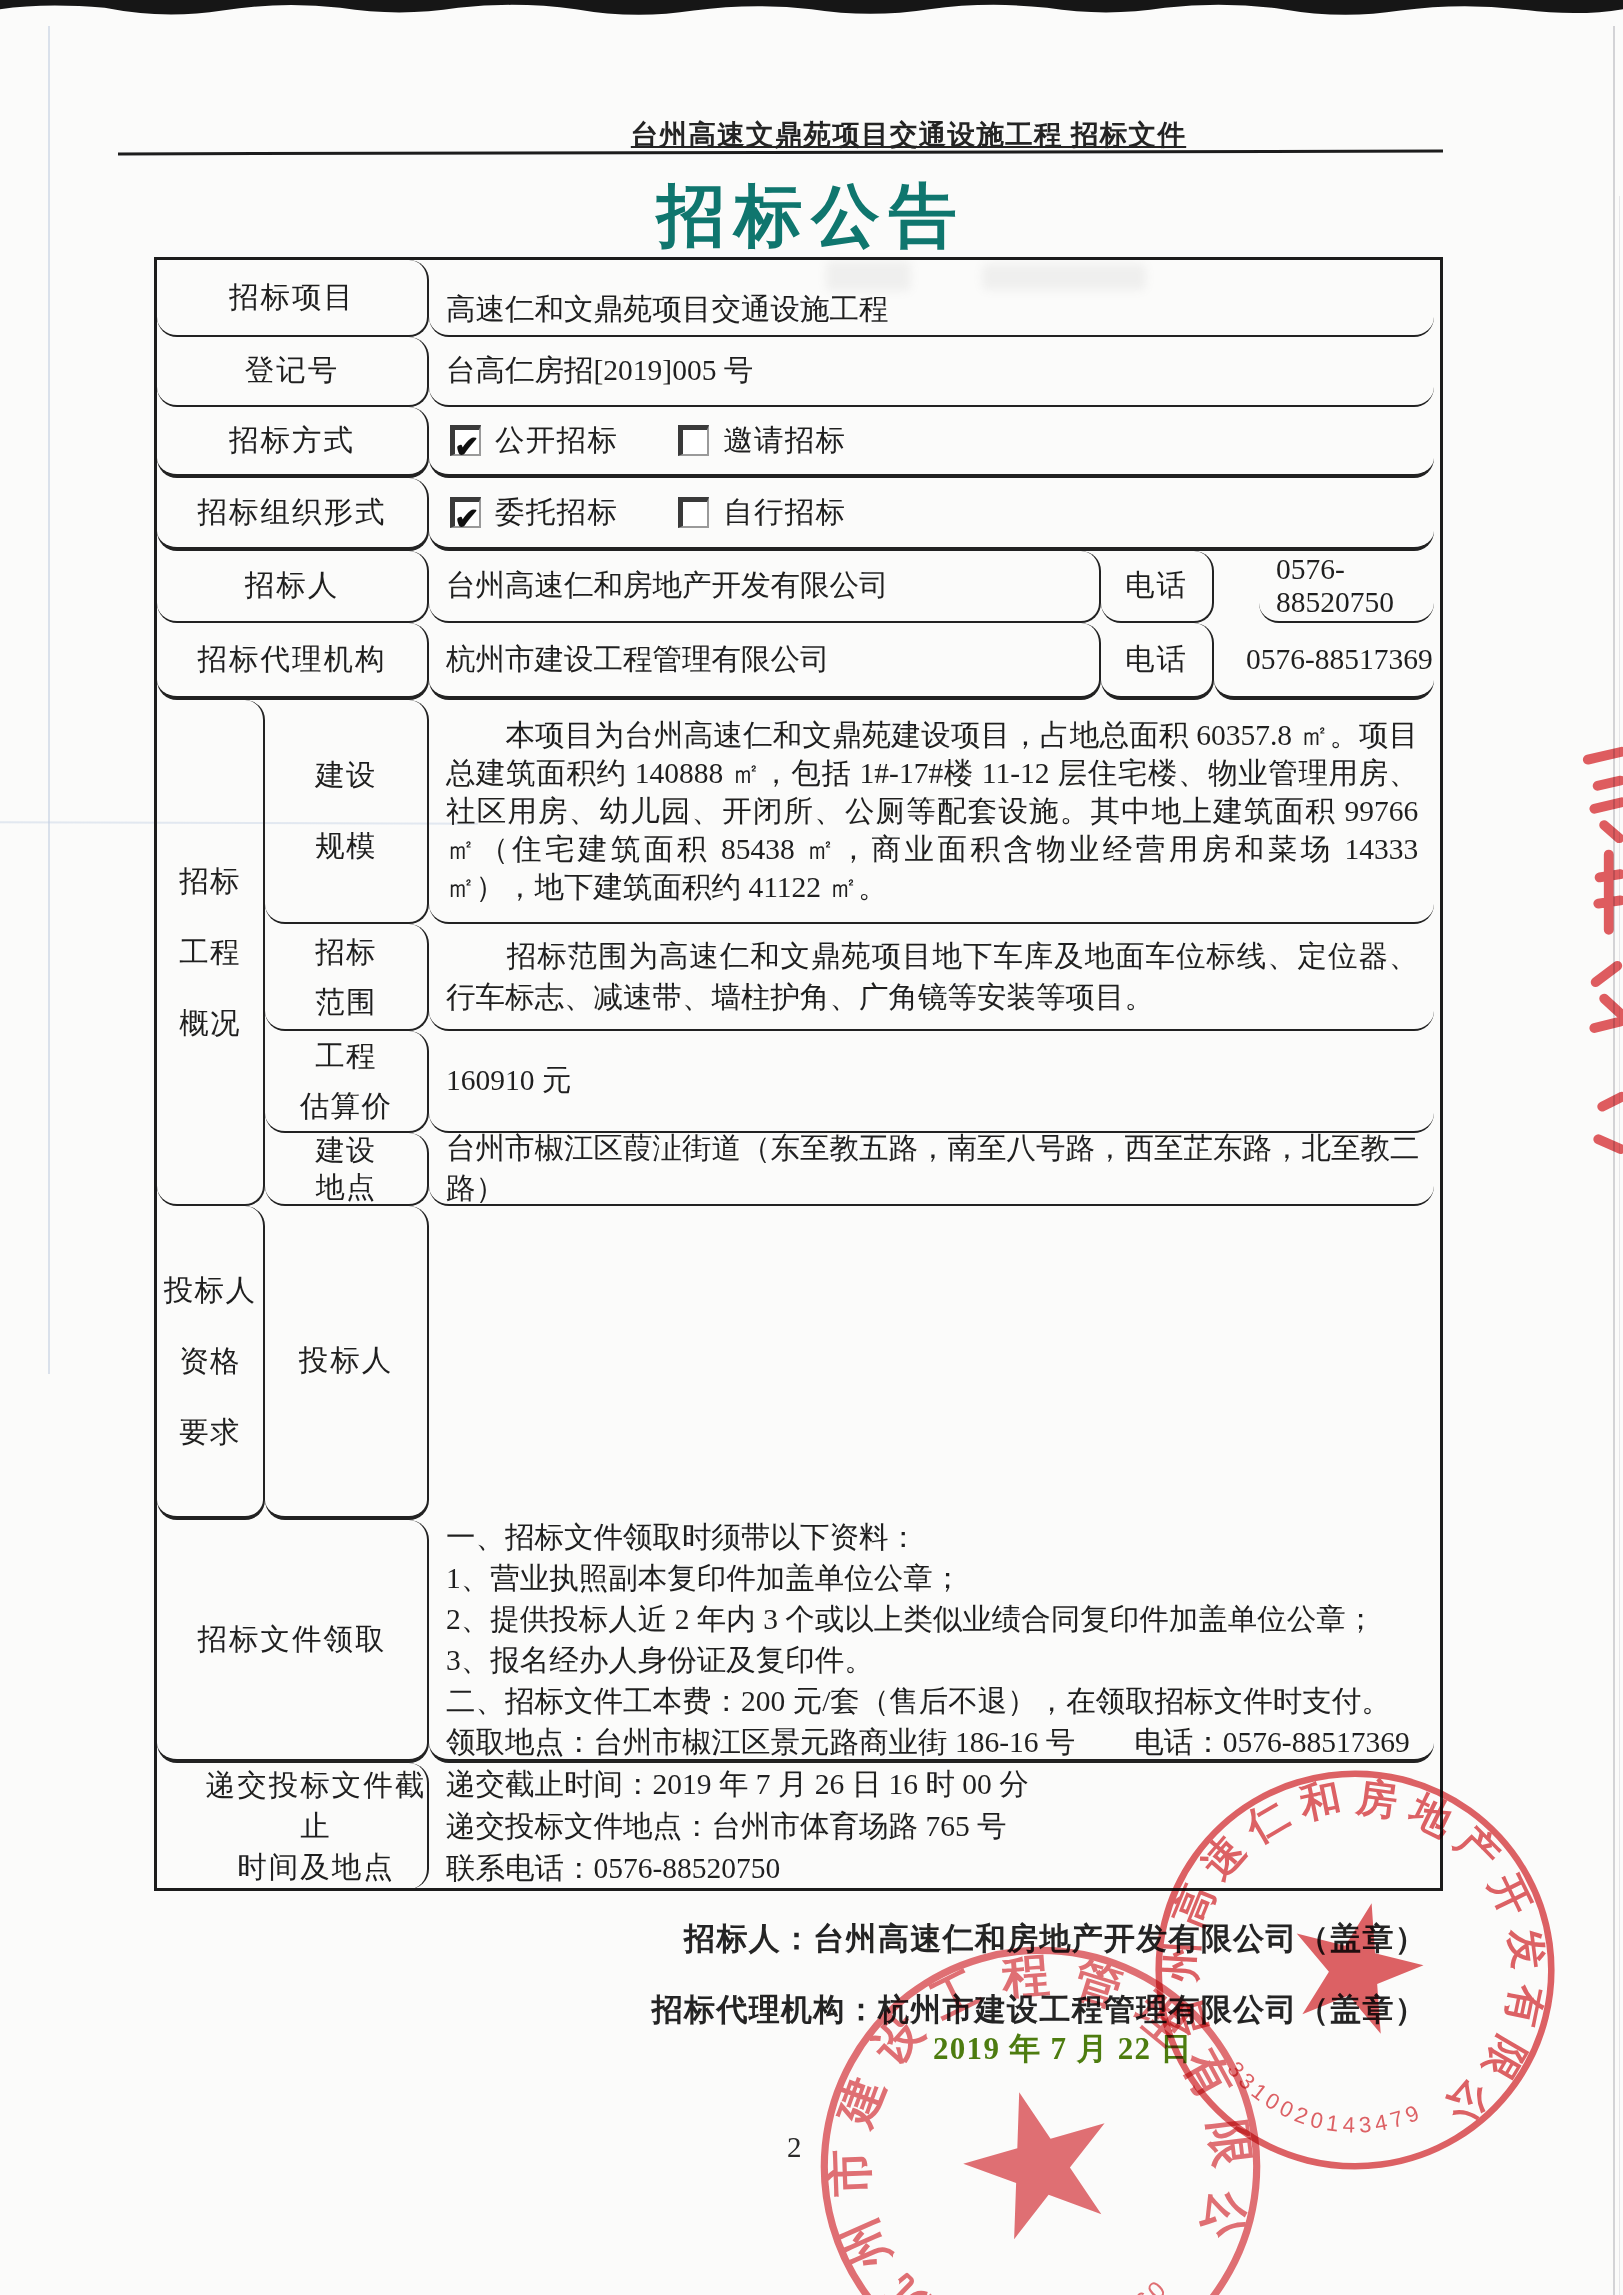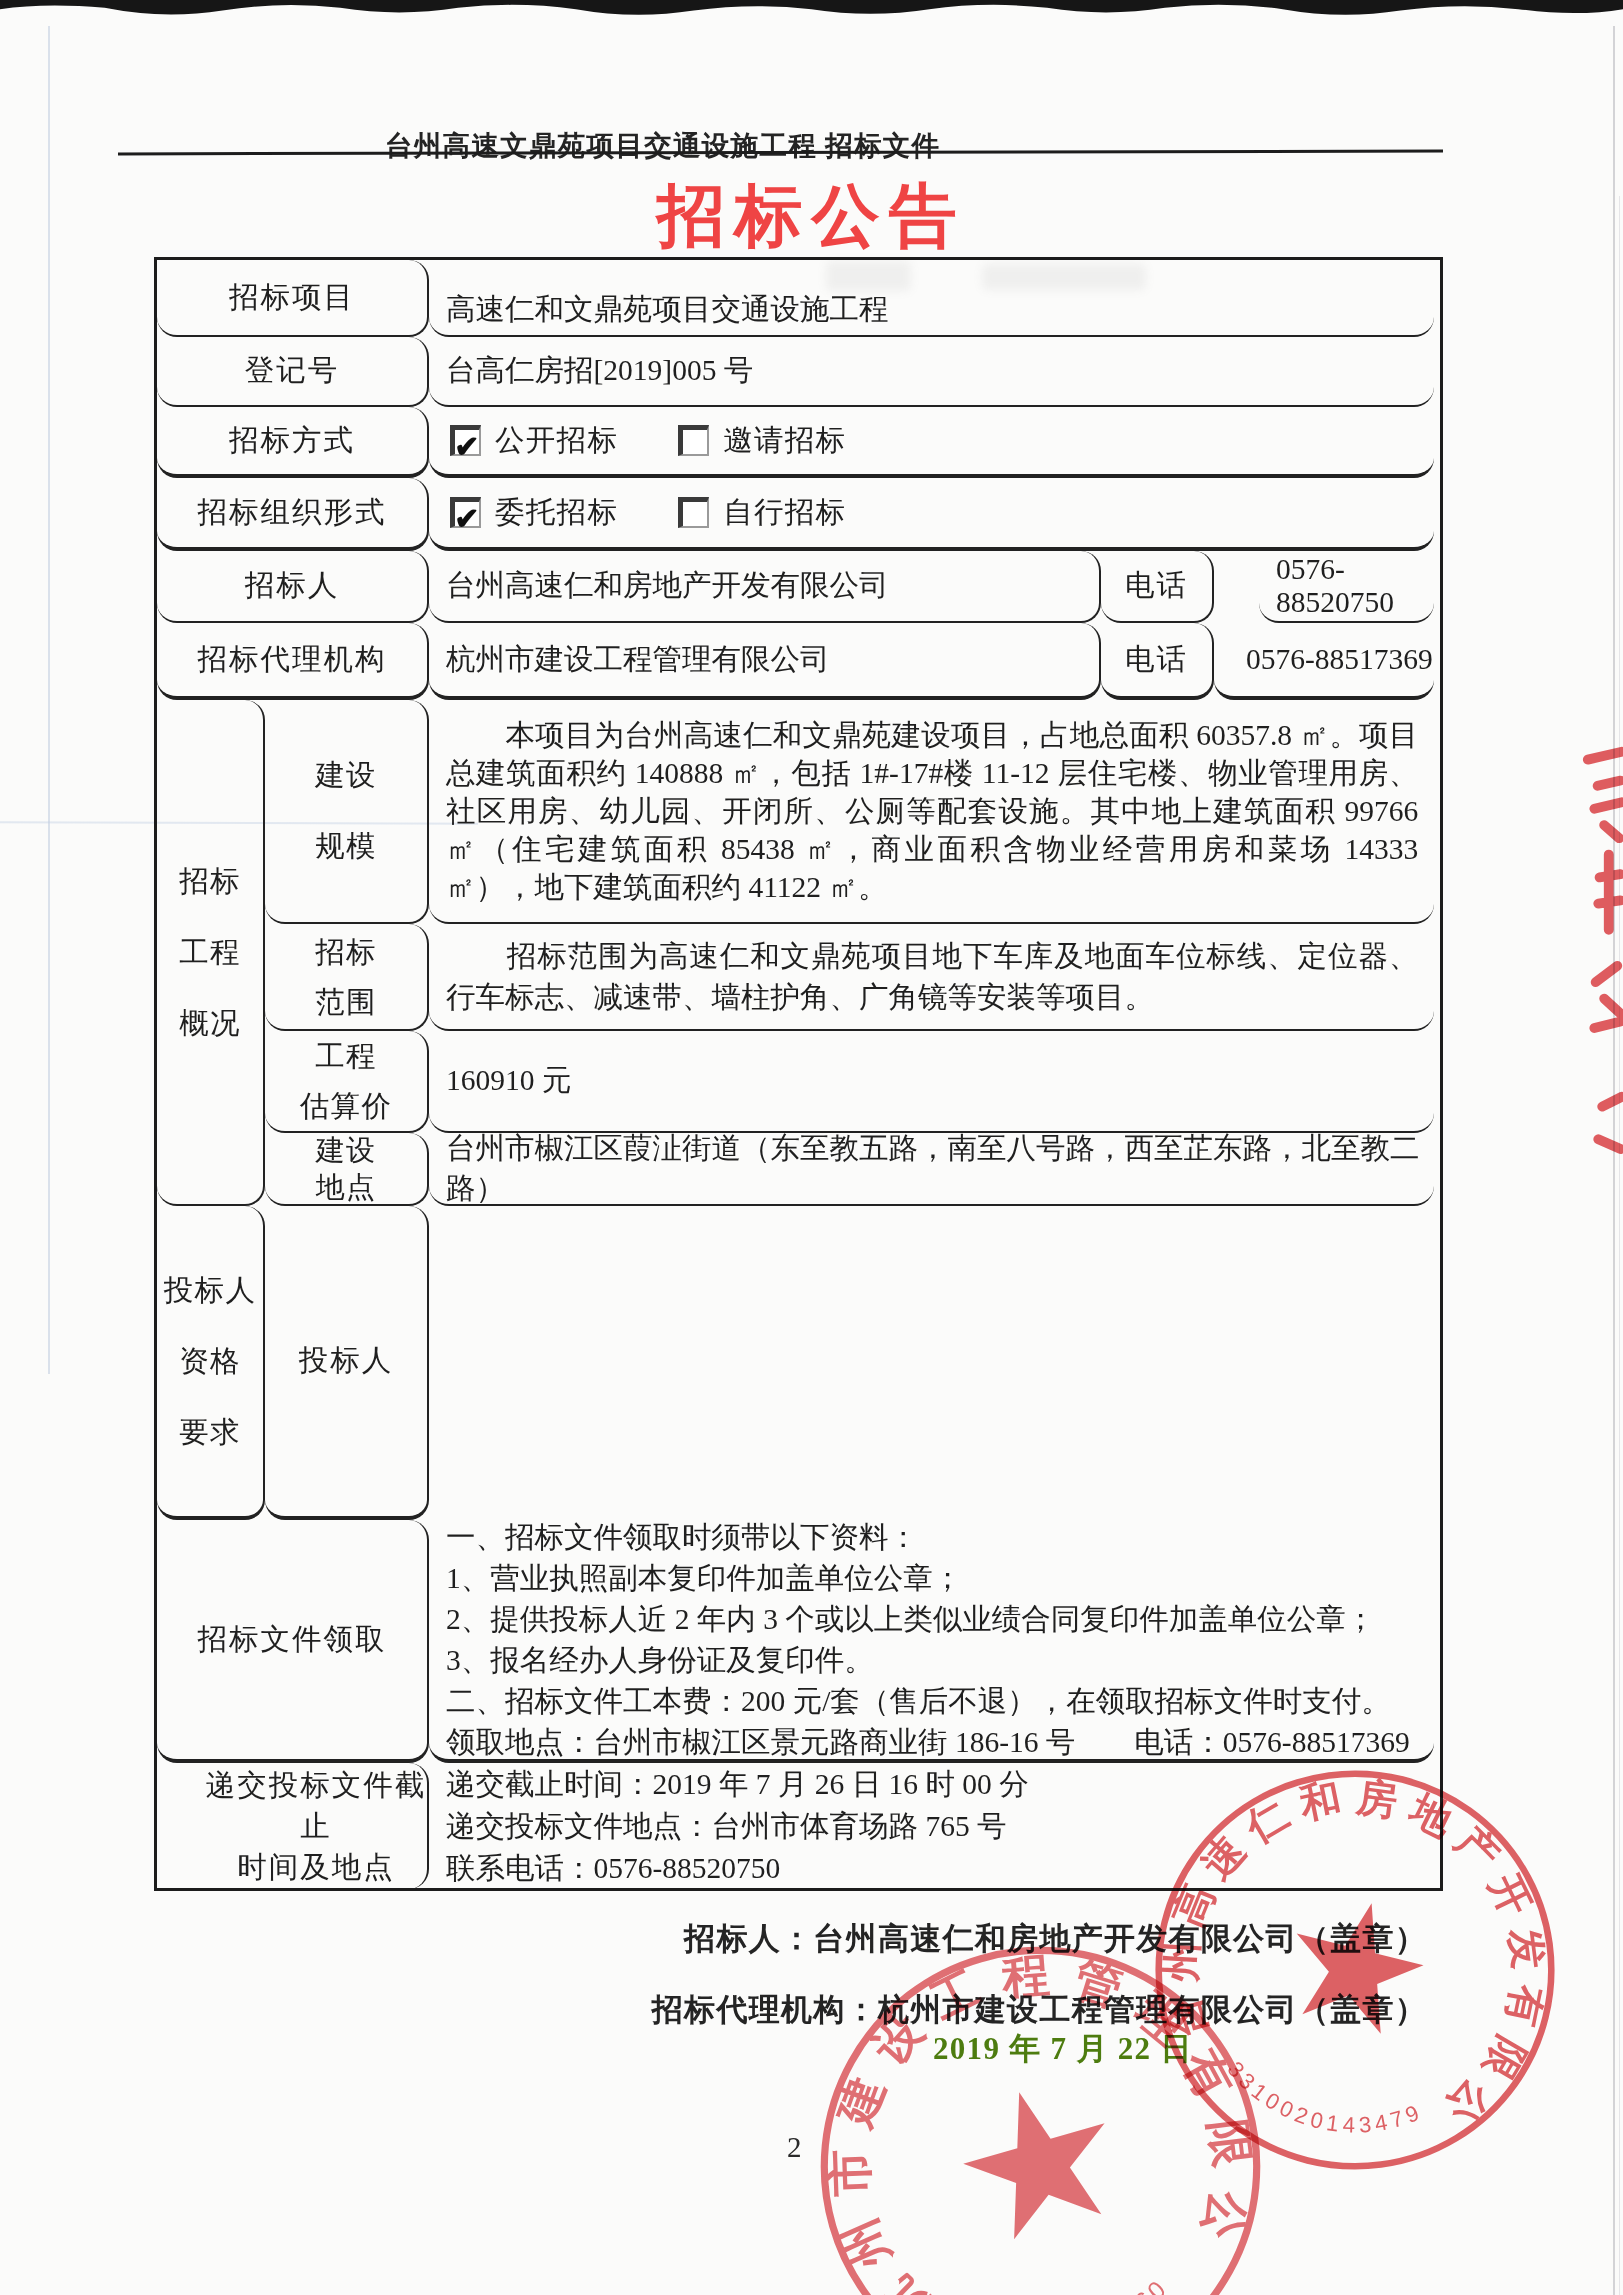--- a/index.html
+++ b/index.html
@@ -11,28 +11,28 @@
   }
   
   .top-bar{position:absolute;left:0;top:0;width:1623px;height:19.6px;}
   .crease-v{position:absolute;left:48px;top:26px;width:2px;height:1348px;background:#b9c8dc;opacity:.5;}
   .crease-h{position:absolute;left:0;top:822px;width:478px;height:2px;background:#c3d1e4;opacity:.45;transform:rotate(.15deg);}
   .edge-line-1{position:absolute;left:1613px;top:26px;width:2px;height:2269px;background:#b2b2b8;opacity:.55;}
   .edge-line-2{position:absolute;left:1619px;top:196px;width:1.3px;height:2099px;background:#c6c6cc;opacity:.4;}
   .bleed{position:absolute;background:#8a8a8a;opacity:.10;filter:blur(4.6px);border-radius:5.2px;}
   
   .doc-header{
-    position:absolute;top:128px;right:191px;width:1047px;
-    font-size:27.5px;font-weight:600;text-align:left;letter-spacing:1.3px;color:#242424;
+    position:absolute;top:117px;right:191px;width:1047px;
+    font-size:27.5px;font-weight:600;text-align:center;letter-spacing:1.3px;color:#242424;text-decoration:underline;
   }
   .header-rule{position:absolute;left:118px;top:151px;width:1325px;height:3.3px;background:#1d1d1d;transform:rotate(-.12deg);}
   .doc-title{
     position:absolute;top:171px;left:0;width:1623px;text-align:center;
     font-family:"Liberation Sans","DejaVu Sans",sans-serif;
-    font-size:68px;font-weight:900;letter-spacing:9.2px;color:#ef4444;
+    font-size:68px;font-weight:900;letter-spacing:9.2px;color:#0f766e;
   }
   
   .tender-table{
     position:absolute;left:154px;top:257px;width:1289px;height:1634px;
     box-sizing:border-box;border:3.3px solid #1c1c1c;background:transparent;
     display:grid;
     grid-template-columns:108px 164px 672px 113px 220px;
     grid-template-rows:77px 70px 71px 73px 72px 77px 224px 107px 102px 73px 314px 243px 126px;
     font-size:29.5px;
   }

